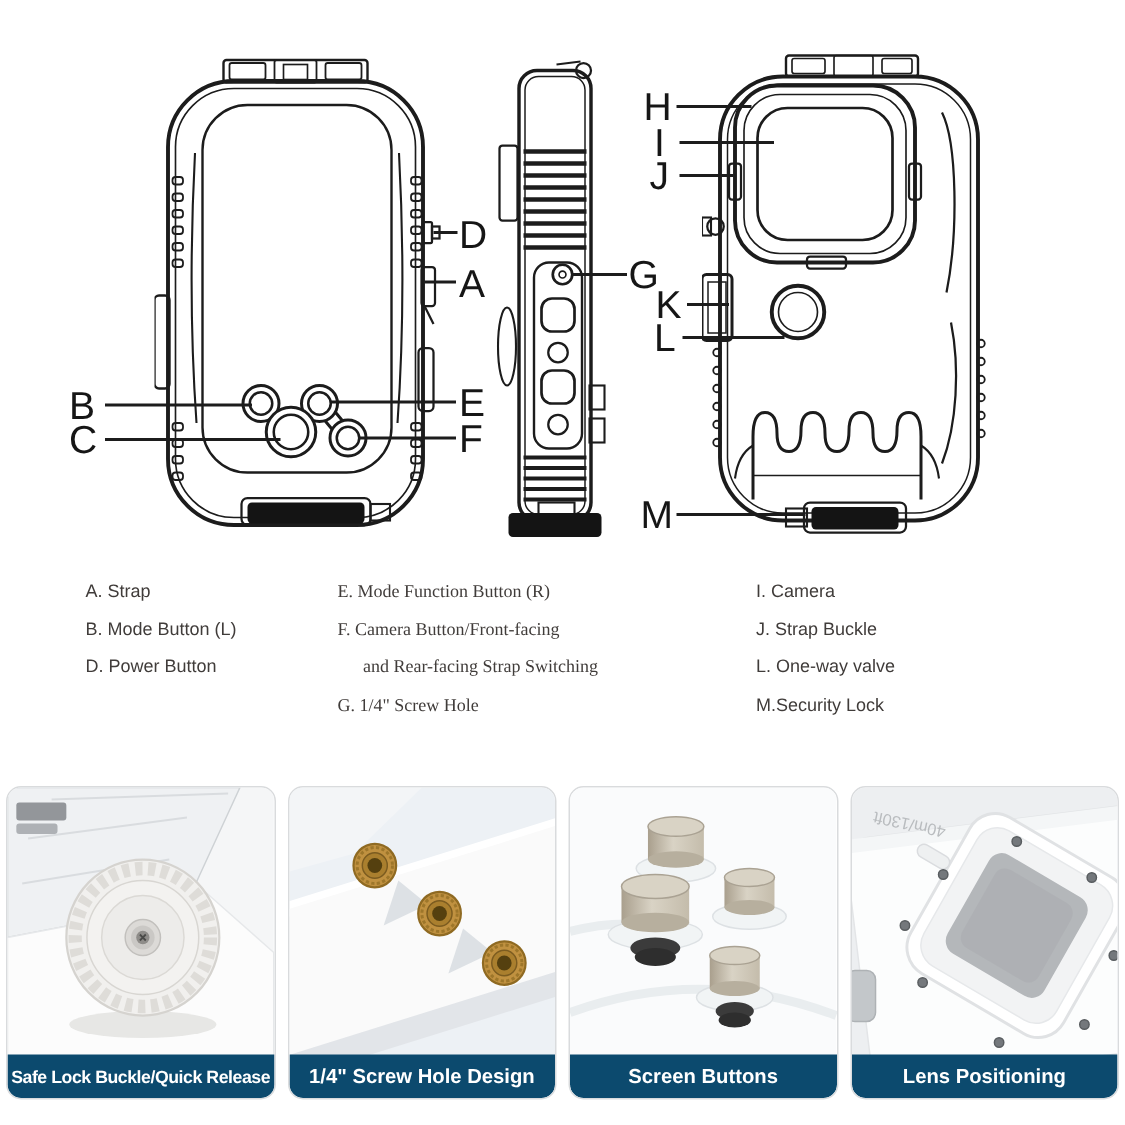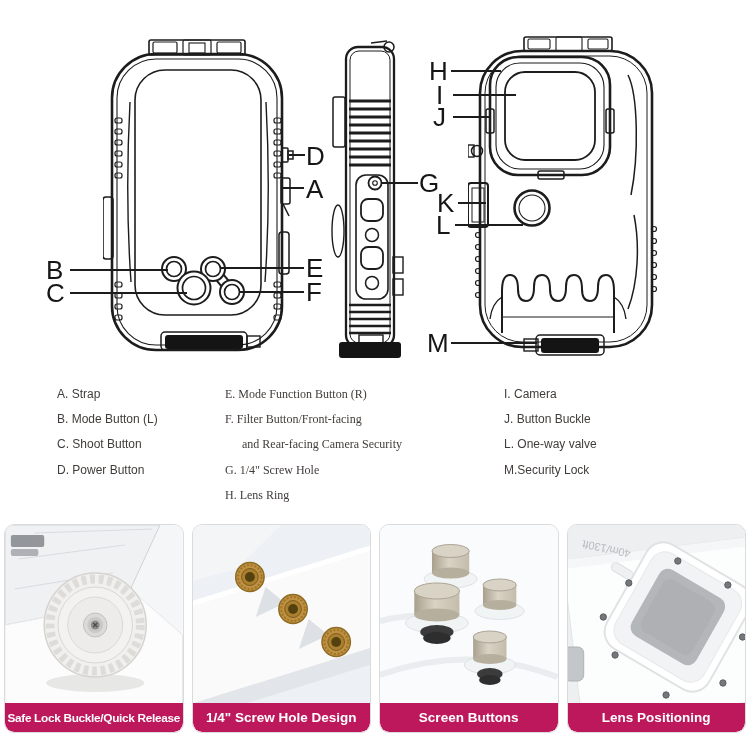--- a/index.html
+++ b/index.html
@@ -17,21 +17,21 @@
   .legend .col .item{line-height:25.2px;white-space:nowrap;}
   .legend .col .item.cont{padding-left:17px;}
   .col1{left:57px;}
   .col2{left:225px;font-family:Liberation Serif, serif;}
   .col3{left:504px;}
   
   .panels{position:absolute;left:4px;top:524px;width:742px;height:209px;display:flex;gap:8px;}
   .panel{position:relative;flex:1;border:1px solid #d9dbdd;border-radius:10px;background:#fff;
          overflow:hidden;}
   .photo{position:absolute;left:0;top:0;width:100%;height:179px;display:block;}
-  .caption{position:absolute;left:0;right:0;bottom:0;height:29px;background:#be185d;
+  .caption{position:absolute;left:0;right:0;bottom:0;height:29px;background:#0c4a6e;
            color:#ffffff;font-weight:bold;font-size:13.5px;display:flex;align-items:center;
            justify-content:center;white-space:nowrap;border-radius:0 0 9px 9px;}
   .caption.tight{font-size:11.8px;letter-spacing:-0.3px;}
   .overlay-rot{position:absolute;left:14px;top:18px;color:#b9bcbf;font-size:11px;
                transform:rotate(192deg);transform-origin:center;white-space:nowrap;}
   svg{display:block;}
 </style>
 </head>
 <body>
 
@@ -249,33 +249,31 @@
     <span class="letter" style="left:433px;top:104px;">J</span>
     <span class="letter" style="left:437px;top:190px;">K</span>
     <span class="letter" style="left:436px;top:212px;">L</span>
     <span class="letter" style="left:427px;top:330px;">M</span>
   </div>
 
   <div class="legend">
     <div class="col col1">
       <div class="item">A. Strap</div>
       <div class="item">B. Mode Button (L)</div>
-      <div class="item">C. Shoot Button</div>
       <div class="item">D. Power Button</div>
     </div>
     <div class="col col2">
       <div class="item">E. Mode Function Button (R)</div>
-      <div class="item">F. Filter Button/Front-facing</div>
-      <div class="item cont">and Rear-facing Camera Security</div>
+      <div class="item">F. Camera Button/Front-facing</div>
+      <div class="item cont">and Rear-facing Strap Switching</div>
       <div class="item">G. 1/4" Screw Hole</div>
-      <div class="item">H. Lens Ring</div>
     </div>
     <div class="col col3">
       <div class="item">I. Camera</div>
-      <div class="item">J. Button Buckle</div>
+      <div class="item">J. Strap Buckle</div>
       <div class="item">L. One-way valve</div>
       <div class="item">M.Security Lock</div>
     </div>
   </div>
 
   <div class="panels">
 
     <div class="panel">
       <svg class="photo" viewBox="0 0 181 179" preserveAspectRatio="none">
         <rect width="181" height="179" fill="#f5f6f7"></rect>

